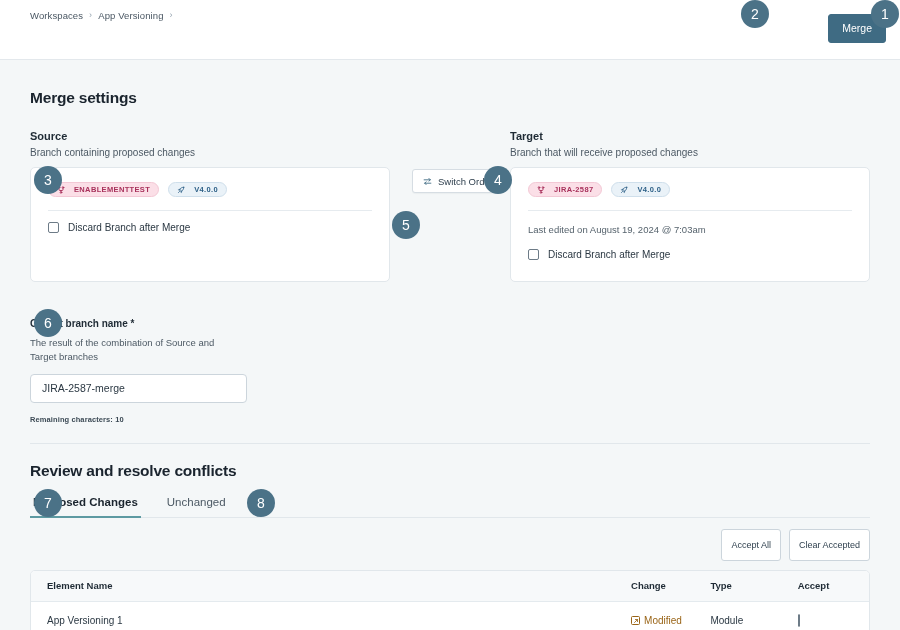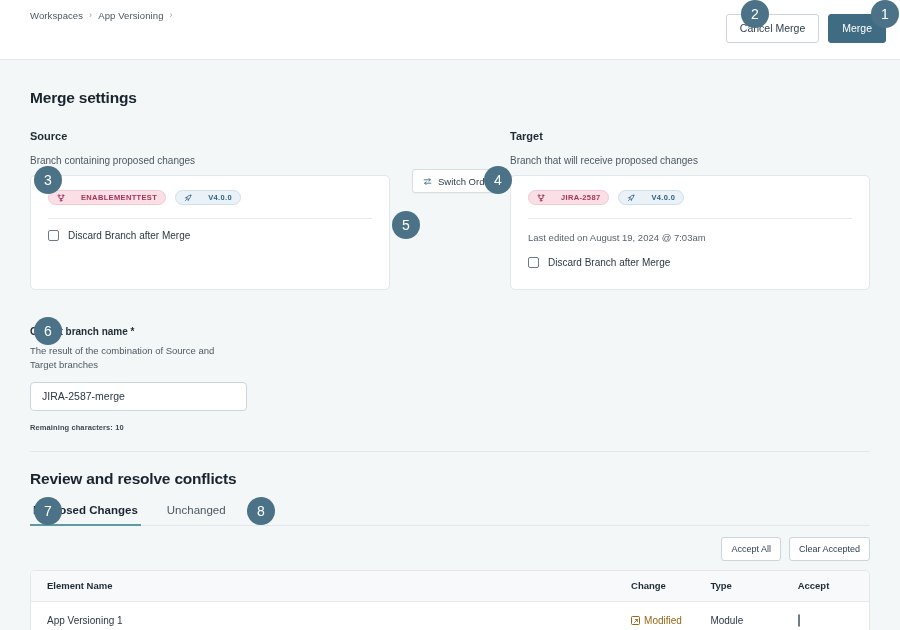--- a/index.html
+++ b/index.html
@@ -125,39 +125,39 @@
 
   .panel-label {
     font-size: 11px;
     font-weight: bold;
     color: #1f2b35;
     line-height: 1.35;
   }
   .panel-sub {
     font-size: 10px;
     color: #4c5964;
-    margin-top: 10px;
+    margin-top: 2px;
     line-height: 1.35;
   }
 
   .card {
     margin-top: 8px;
     background: #ffffff;
     border: 1px solid #e1e7eb;
     border-radius: 5px;
     padding: 14px 17px 16px 17px;
     height: 115px;
   }
 
   .chips { display: flex; gap: 9px; align-items: center; }
 
   .chip {
     display: inline-flex;
     align-items: center;
-    gap: 16px;
+    gap: 9px;
     height: 15px;
     padding: 0 8px;
     border-radius: 9px;
     font-size: 7.5px;
     font-weight: bold;
     letter-spacing: 0.35px;
     white-space: nowrap;
   }
   .chip-branch {
     background: #fbdfe7;
@@ -296,21 +296,21 @@
     display: flex;
     justify-content: flex-end;
     gap: 8px;
     margin-top: 11px;
   }
   .btn-small {
     font-family: "Liberation Sans", sans-serif;
     background: #ffffff;
     border: 1px solid #ccd5dc;
     border-radius: 3px;
-    height: 24px;
+    height: 32px;
     line-height: 18px;
     padding: 0 9px;
     font-size: 9px;
     color: #2e3f4d;
     cursor: pointer;
     white-space: nowrap;
   }
 
   .table {
     margin-top: 9px;
@@ -371,21 +371,20 @@
 
   <div class="breadcrumb">
     <span class="crumb crumb-link">Workspaces</span>
     <span class="sep">›</span>
     <span class="crumb crumb-link">App Versioning</span>
     <span class="sep">›</span>
   </div>
 
 
   <div class="header-actions">
-    <button class="btn btn-secondary">Cancel Merge</button>
     <button class="btn btn-primary">Merge</button>
   </div>
 
   <div class="anno" style="top:0px; left:871px;">1</div>
   <div class="anno" style="top:0px; left:741px;">2</div>
 </div>
 
 <div class="content">
 
   <div class="merge-settings">

